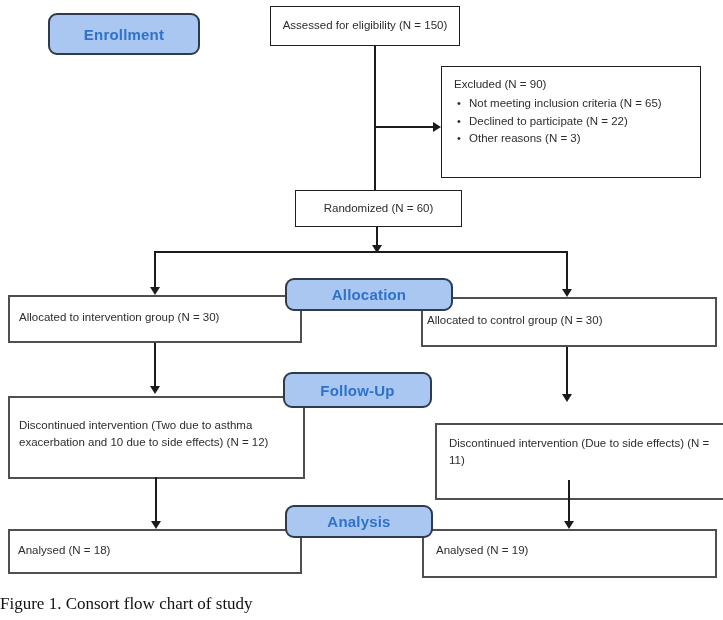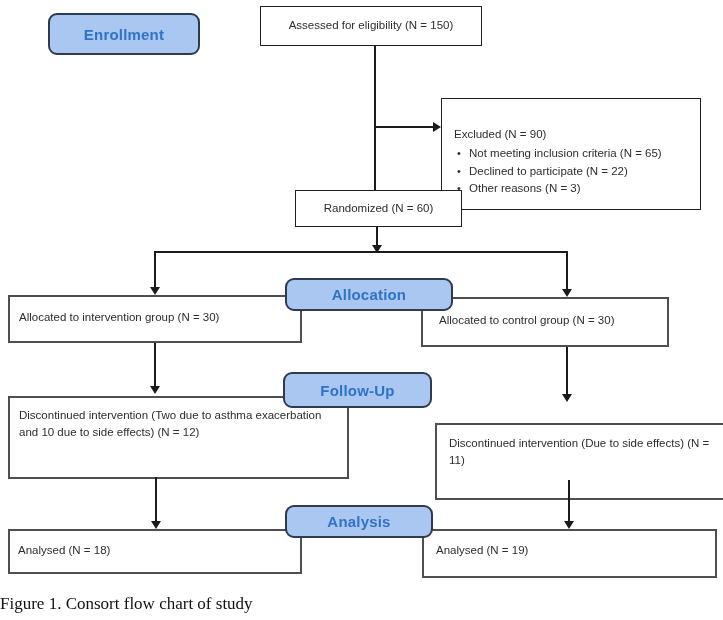--- a/index.html
+++ b/index.html
@@ -98,44 +98,44 @@
   <div class="vline" style="left:154px;top:343px;height:44px;"></div>
   <div class="arrow-down" style="left:150px;top:386px;"></div>
   <div class="vline" style="left:566px;top:347px;height:48px;"></div>
   <div class="arrow-down" style="left:562px;top:394px;"></div>
 
   <div class="vline" style="left:155px;top:477px;height:45px;"></div>
   <div class="arrow-down" style="left:151px;top:521px;"></div>
   <div class="vline" style="left:568px;top:480px;height:42px;"></div>
   <div class="arrow-down" style="left:564px;top:521px;"></div>
 
-  <div class="fbox thin center" style="left:260px;top:6px;width:222px;height:40px;">Assessed for eligibility (N = 150)</div>
+  <div class="fbox thin center" style="left:270px;top:6px;width:190px;height:40px;">Assessed for eligibility (N = 150)</div>
 
-  <div class="fbox thin" style="left:441px;top:66px;width:260px;height:112px;padding:27px 8px 6px 12px;margin-top:32px;">
+  <div class="fbox thin" style="left:441px;top:66px;width:260px;height:112px;padding:9px 8px 6px 12px;">
     <div class="ex-title">Excluded (N = 90)</div>
     <ul class="ex-list">
       <li class="ex-item">
         <span class="bullet">•</span><span>Not meeting inclusion criteria (N = 65)</span>
       </li>
       <li class="ex-item">
         <span class="bullet">•</span><span>Declined to participate (N = 22)</span>
       </li>
       <li class="ex-item">
         <span class="bullet">•</span><span>Other reasons (N = 3)</span>
       </li>
     </ul>
   </div>
 
   <div class="fbox thin center" style="left:295px;top:190px;width:167px;height:37px;">Randomized (N = 60)</div>
 
   <div class="fbox gray" style="left:8px;top:295px;width:294px;height:48px;padding:12px 10px 0 9px;">Allocated to intervention group (N = 30)</div>
 
-  <div class="fbox gray" style="left:421px;top:297px;width:248px;height:50px;padding:13px 10px 0 16px;">Allocated to control group (N = 30)</div>
+  <div class="fbox gray" style="left:421px;top:297px;width:296px;height:50px;padding:13px 10px 0 4px;">Allocated to control group (N = 30)</div>
 
-  <div class="fbox gray" style="left:8px;top:396px;width:341px;height:83px;padding:9px 12px 0 9px;">Discontinued intervention (Two due to asthma exacerbation and 10 due to side effects) (N = 12)</div>
+  <div class="fbox gray" style="left:8px;top:396px;width:297px;height:83px;padding:19px 12px 0 9px;">Discontinued intervention (Two due to asthma exacerbation and 10 due to side effects) (N = 12)</div>
 
   <div class="fbox gray" style="left:435px;top:403px;width:296px;height:77px;padding:10px 10px 0 12px;margin-top:20px;">Discontinued intervention (Due to side effects) (N = 11)</div>
 
   <div class="fbox gray" style="left:8px;top:529px;width:294px;height:45px;padding:11px 10px 0 8px;">Analysed (N = 18)</div>
 
   <div class="fbox gray" style="left:422px;top:529px;width:295px;height:49px;padding:11px 10px 0 12px;">Analysed (N = 19)</div>
 
   <div id="caption">Figure 1. Consort flow chart of study</div>
 
 </div>

